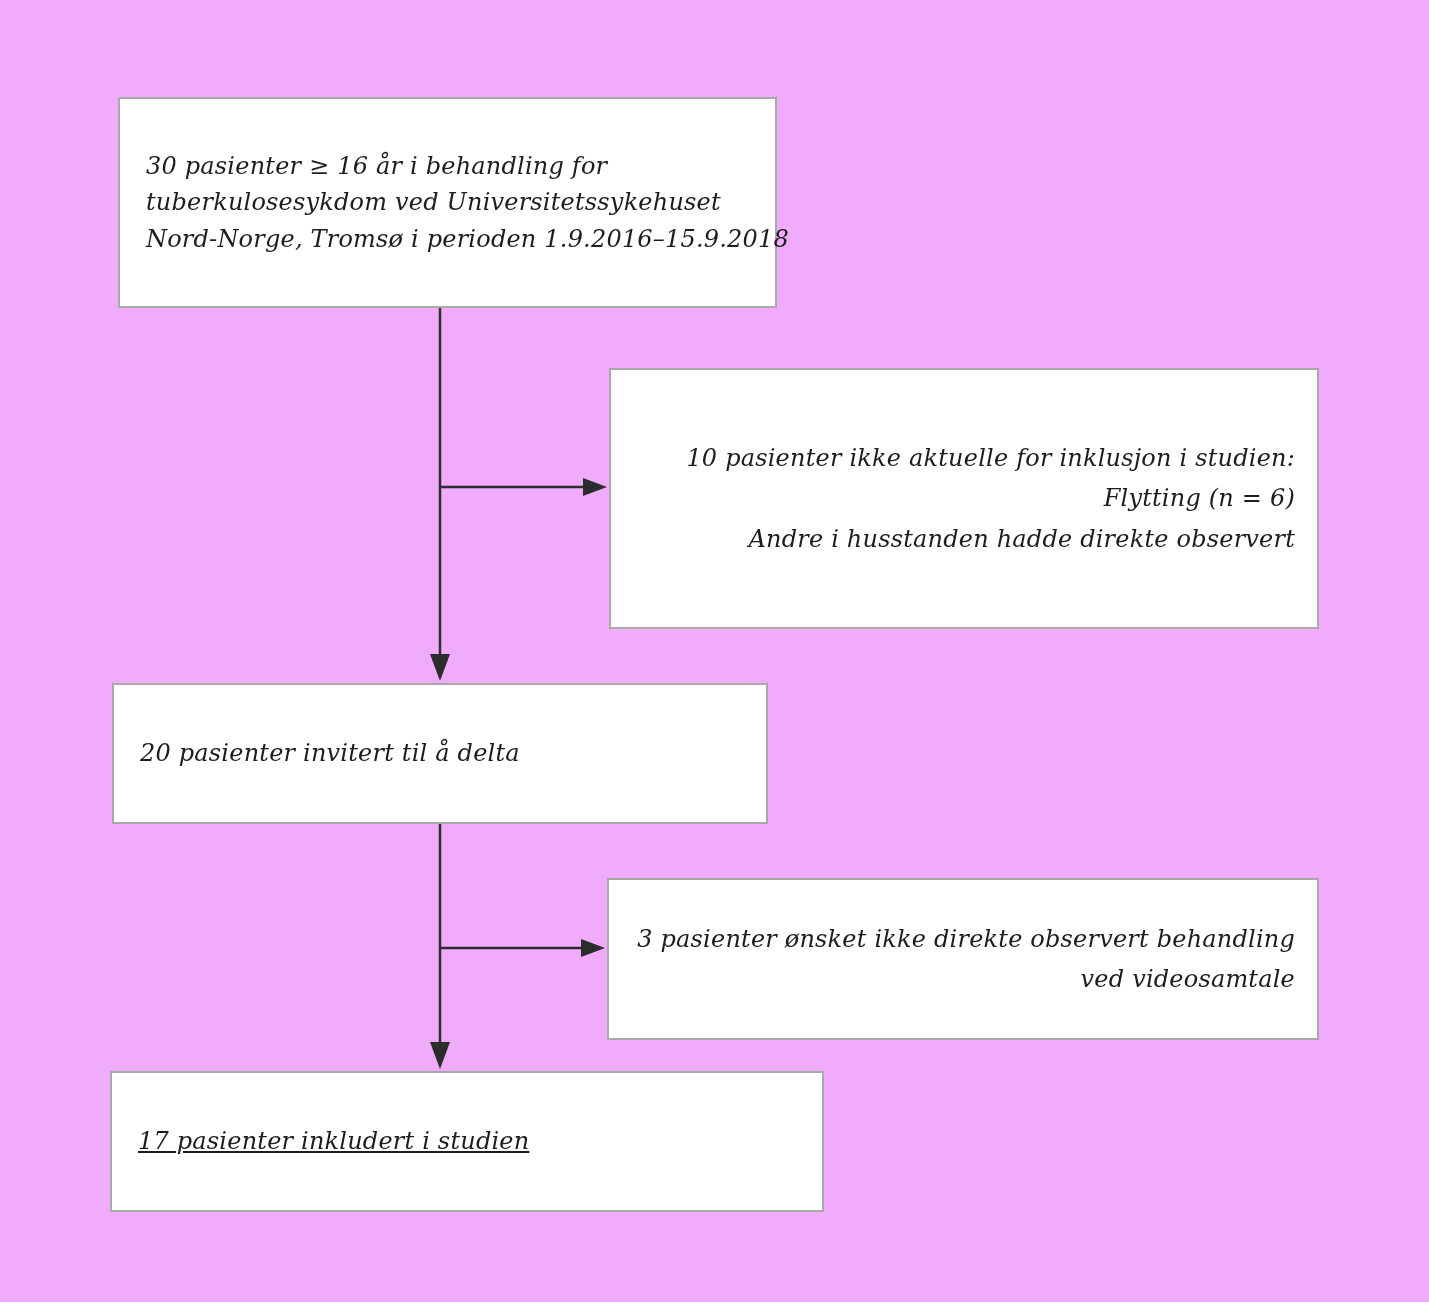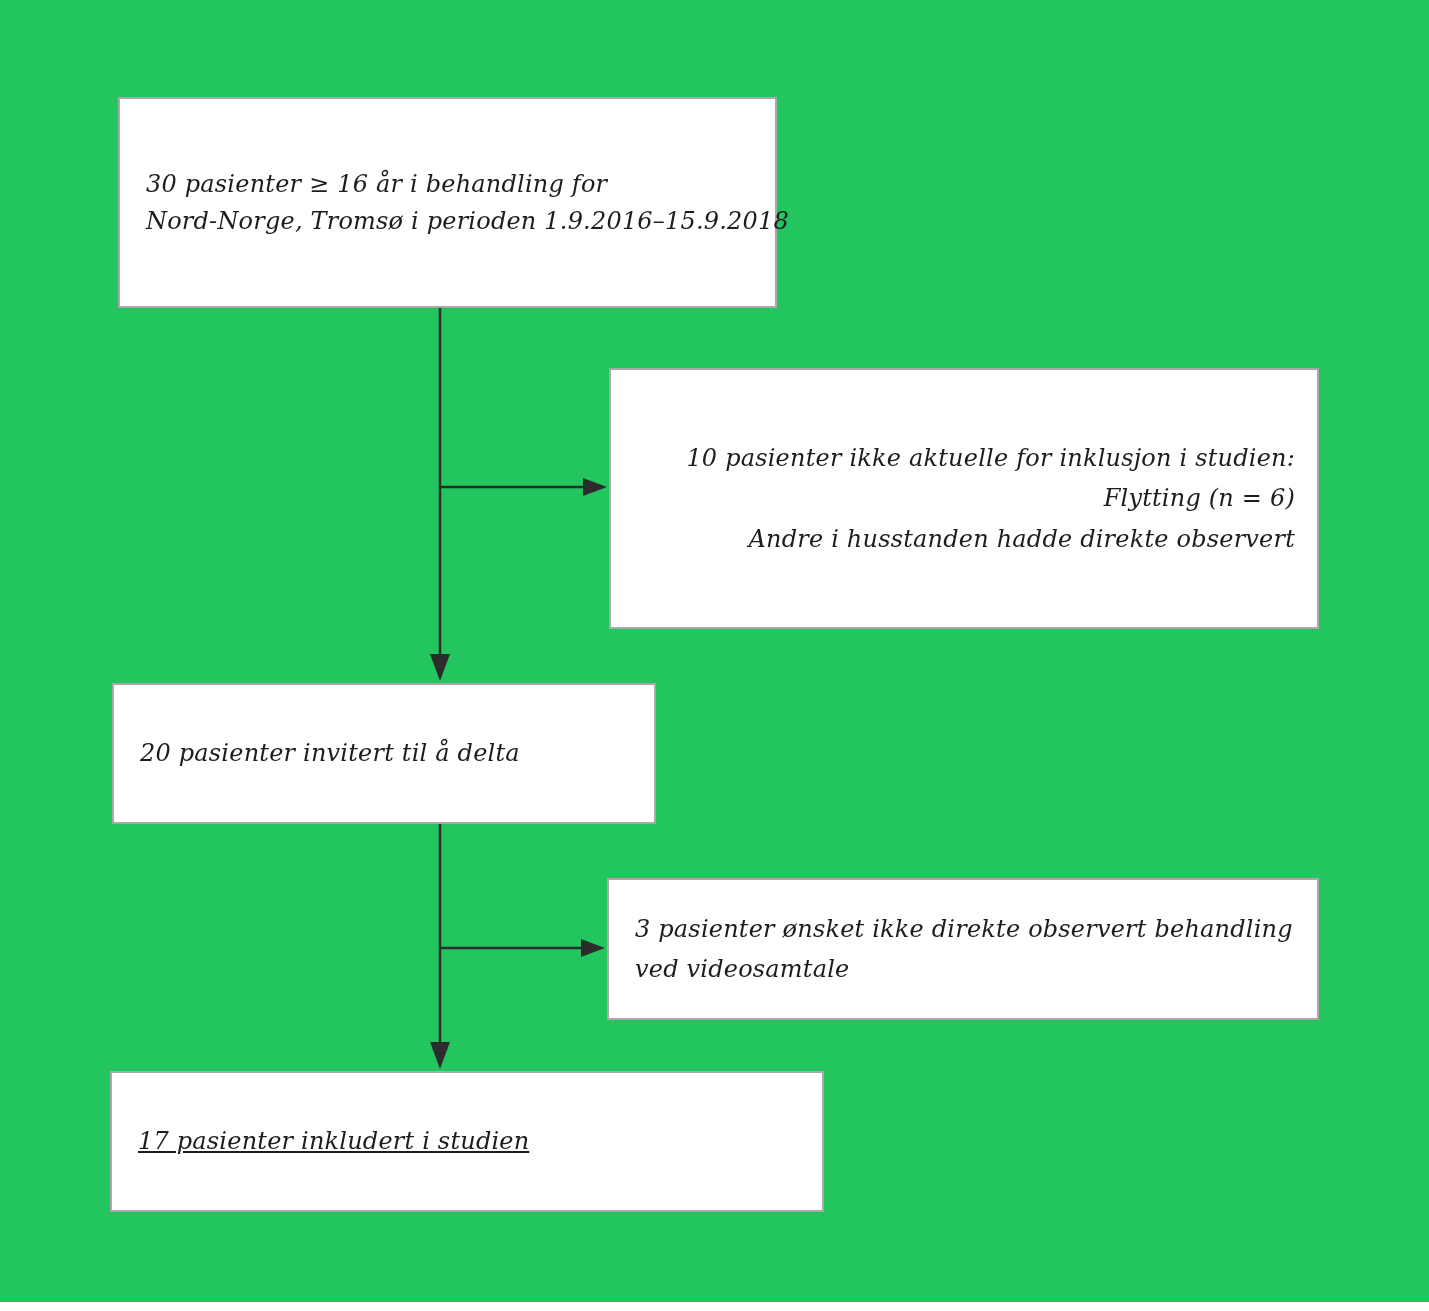--- a/index.html
+++ b/index.html
@@ -4,21 +4,21 @@
 <style>
   html, body {
     margin: 0;
     padding: 0;
     background: #e9e8e5;
   }
   .canvas {
     position: relative;
     width: 1429px;
     height: 1311px;
-    background: #22c55e;
+    background: #f0abfc;
     overflow: hidden;
     font-family: "DejaVu Serif", "Liberation Serif", serif;
     font-style: italic;
     color: #1d1d1b;
   }
   .flow-box {
     position: absolute;
     box-sizing: border-box;
     background: #ffffff;
     border: 2px solid #a9a9a7;
@@ -31,25 +31,25 @@
     font-size: 24px;
     line-height: 1.52;
     white-space: nowrap;
     letter-spacing: 0.2px;
   }
   .tall-lines .box-line {
     line-height: 1.68;
   }
   
   .box-eligible  { left: 118px; top:   97px; width: 659px; height: 211px; }
-  .box-invited   { left: 112px; top:  683px; width: 544px; height: 141px; }
+  .box-invited   { left: 112px; top:  683px; width: 656px; height: 141px; }
   .box-included  { left: 110px; top: 1071px; width: 714px; height: 141px; text-decoration: underline; }
   
   .box-not-eligible { left: 609px; top: 368px; width: 710px; height: 261px; align-items: flex-end; }
-  .box-declined     { left: 607px; top: 878px; width: 712px; height: 142px; }
+  .box-declined     { left: 607px; top: 878px; width: 712px; height: 162px; align-items: flex-end; }
 
   .arrow-layer {
     position: absolute;
     left: 0; top: 0;
     width: 1429px;
     height: 1311px;
     pointer-events: none;
   }
   .bottom-strip {
     position: absolute;
@@ -83,20 +83,21 @@
     </g>
 
     <g>
       <line x1="440" y1="948" x2="582" y2="948" stroke="#2c2c2c" stroke-width="2.5"></line>
       <polygon points="581,939 581,957 605,948" fill="#2c2c2c"></polygon>
     </g>
   </svg>
 
   <div class="flow-box box-eligible">
     <div class="box-line">30 pasienter ≥ 16 år i behandling for</div>
+    <div class="box-line">tuberkulosesykdom ved Universitetssykehuset</div>
     <div class="box-line">Nord-Norge, Tromsø i perioden 1.9.2016–15.9.2018</div>
   </div>
 
   <div class="flow-box box-not-eligible tall-lines">
     <div class="box-line">10 pasienter ikke aktuelle for inklusjon i studien:</div>
     <div class="box-line">Flytting (n = 6)</div>
     <div class="box-line">Andre i husstanden hadde direkte observert</div>
   </div>
 
   <div class="flow-box box-invited">

